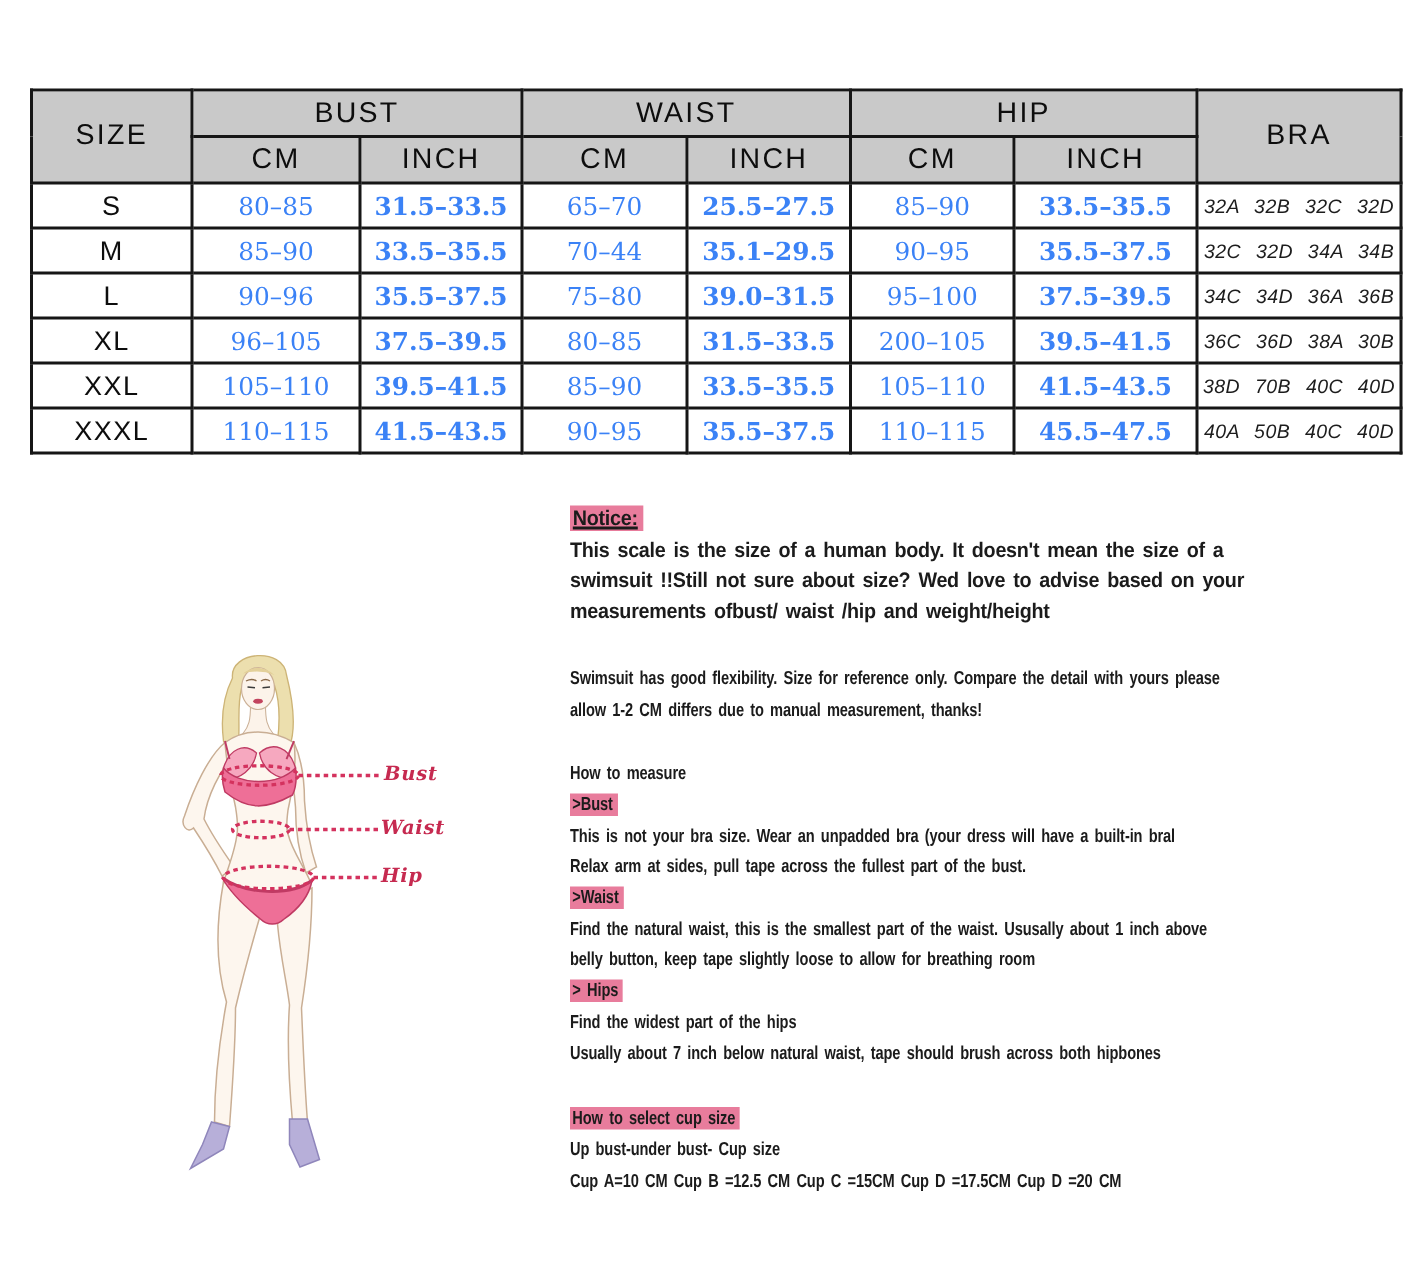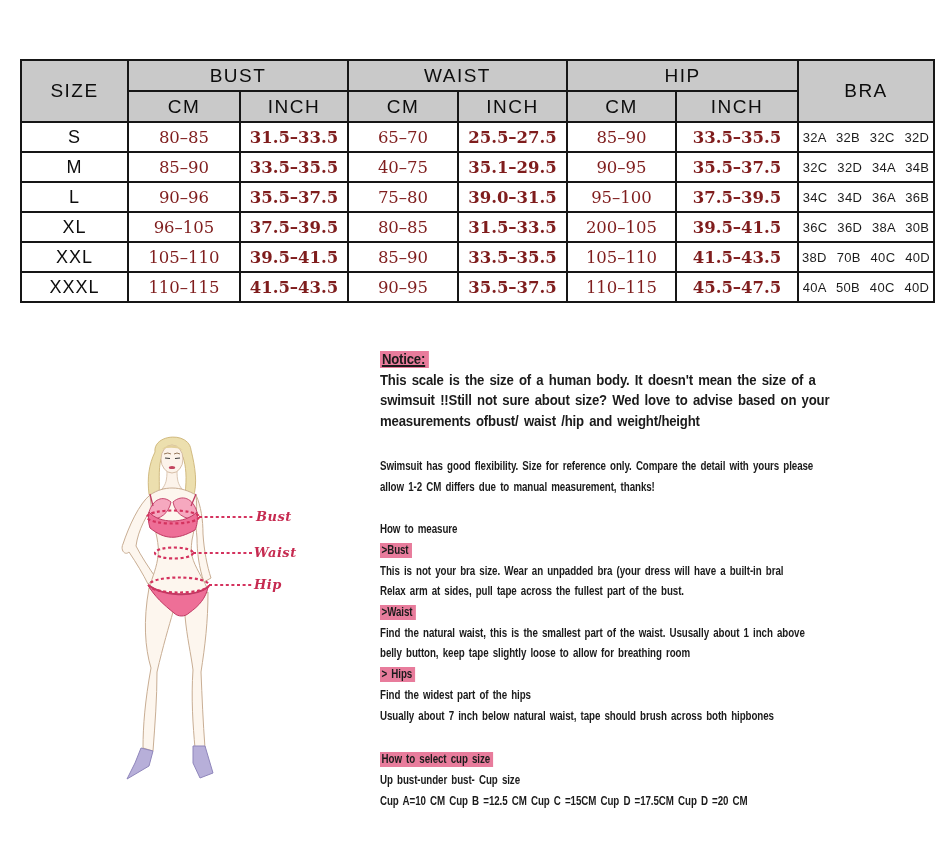--- a/index.html
+++ b/index.html
@@ -16,37 +16,37 @@
   .size-table th, .size-table td {
     border:2px solid #161616; text-align:center; vertical-align:middle;
     padding:0; overflow:hidden; white-space:nowrap;
   }
   .size-table thead th {
     background:#c9c9c9; font-weight:400; font-size:19px;
     letter-spacing:1.5px; color:#0d0d0d; height:29px;
   }
   .size-table tbody td { height:28px; background:#ffffff; }
   td.size-cell { font-size:18px; letter-spacing:1px; color:#0d0d0d; }
-  td.num  { font-family:"DejaVu Serif", serif; font-size:16.5px; color:#7f1d1d; }
+  td.num  { font-family:"DejaVu Serif", serif; font-size:16.5px; color:#3b82f6; }
   td.inch { background:#e9e9e9;font-weight:bold; }
-  td.bra  { font-size:13px; letter-spacing:0.3px; word-spacing:6px; color:#1c1c1c; }
+  td.bra  { font-size:13px; letter-spacing:0.3px; word-spacing:6px; color:#1c1c1c;font-style:italic; }
 
   
   .figure-wrap { position:absolute; left:105px; top:426px; width:300px; height:370px; }
   .figure-wrap svg { position:absolute; left:0; top:0; }
   .measure-label {
     position:absolute; font-family:"DejaVu Serif", serif; font-style:italic;
     font-weight:bold; font-size:13px; color:#c62a50; letter-spacing:0.5px;
   }
   .lbl-bust  { left:151px; top:83px; }
   .lbl-waist { left:149px; top:119px; }
   .lbl-hip   { left:149px; top:151px; }
 
   
-  .info { position:absolute; left:380px; top:349px; width:560px; }
+  .info { position:absolute; left:380px; top:335px; width:560px; }
   .info .block { transform-origin:left top; }
   .b-notice  { transform:scaleX(0.94); }
   .b-flex    { transform:scaleX(0.78); margin-top:24px; }
   .b-measure { transform:scaleX(0.78); margin-top:22px; }
   .b-cup     { transform:scaleX(0.78); margin-top:23px; }
   .line {
     line-height:20.7px; font-weight:bold; color:#1b1b1b; white-space:nowrap;
   }
   .big   { font-size:14px;   letter-spacing:-0.2px; word-spacing:2px; }
   .small { font-size:12.5px; letter-spacing:-0.1px; word-spacing:2px; }
@@ -92,21 +92,21 @@
       <td class="num">65–70</td>
       <td class="num inch">25.5–27.5</td>
       <td class="num">85–90</td>
       <td class="num inch">33.5–35.5</td>
       <td class="bra">32A 32B 32C 32D</td>
     </tr>
     <tr>
       <td class="size-cell">M</td>
       <td class="num">85–90</td>
       <td class="num inch">33.5–35.5</td>
-      <td class="num">40–75</td>
+      <td class="num">70–44</td>
       <td class="num inch">35.1–29.5</td>
       <td class="num">90–95</td>
       <td class="num inch">35.5–37.5</td>
       <td class="bra">32C 32D 34A 34B</td>
     </tr>
     <tr>
       <td class="size-cell">L</td>
       <td class="num">90–96</td>
       <td class="num inch">35.5–37.5</td>
       <td class="num">75–80</td>

